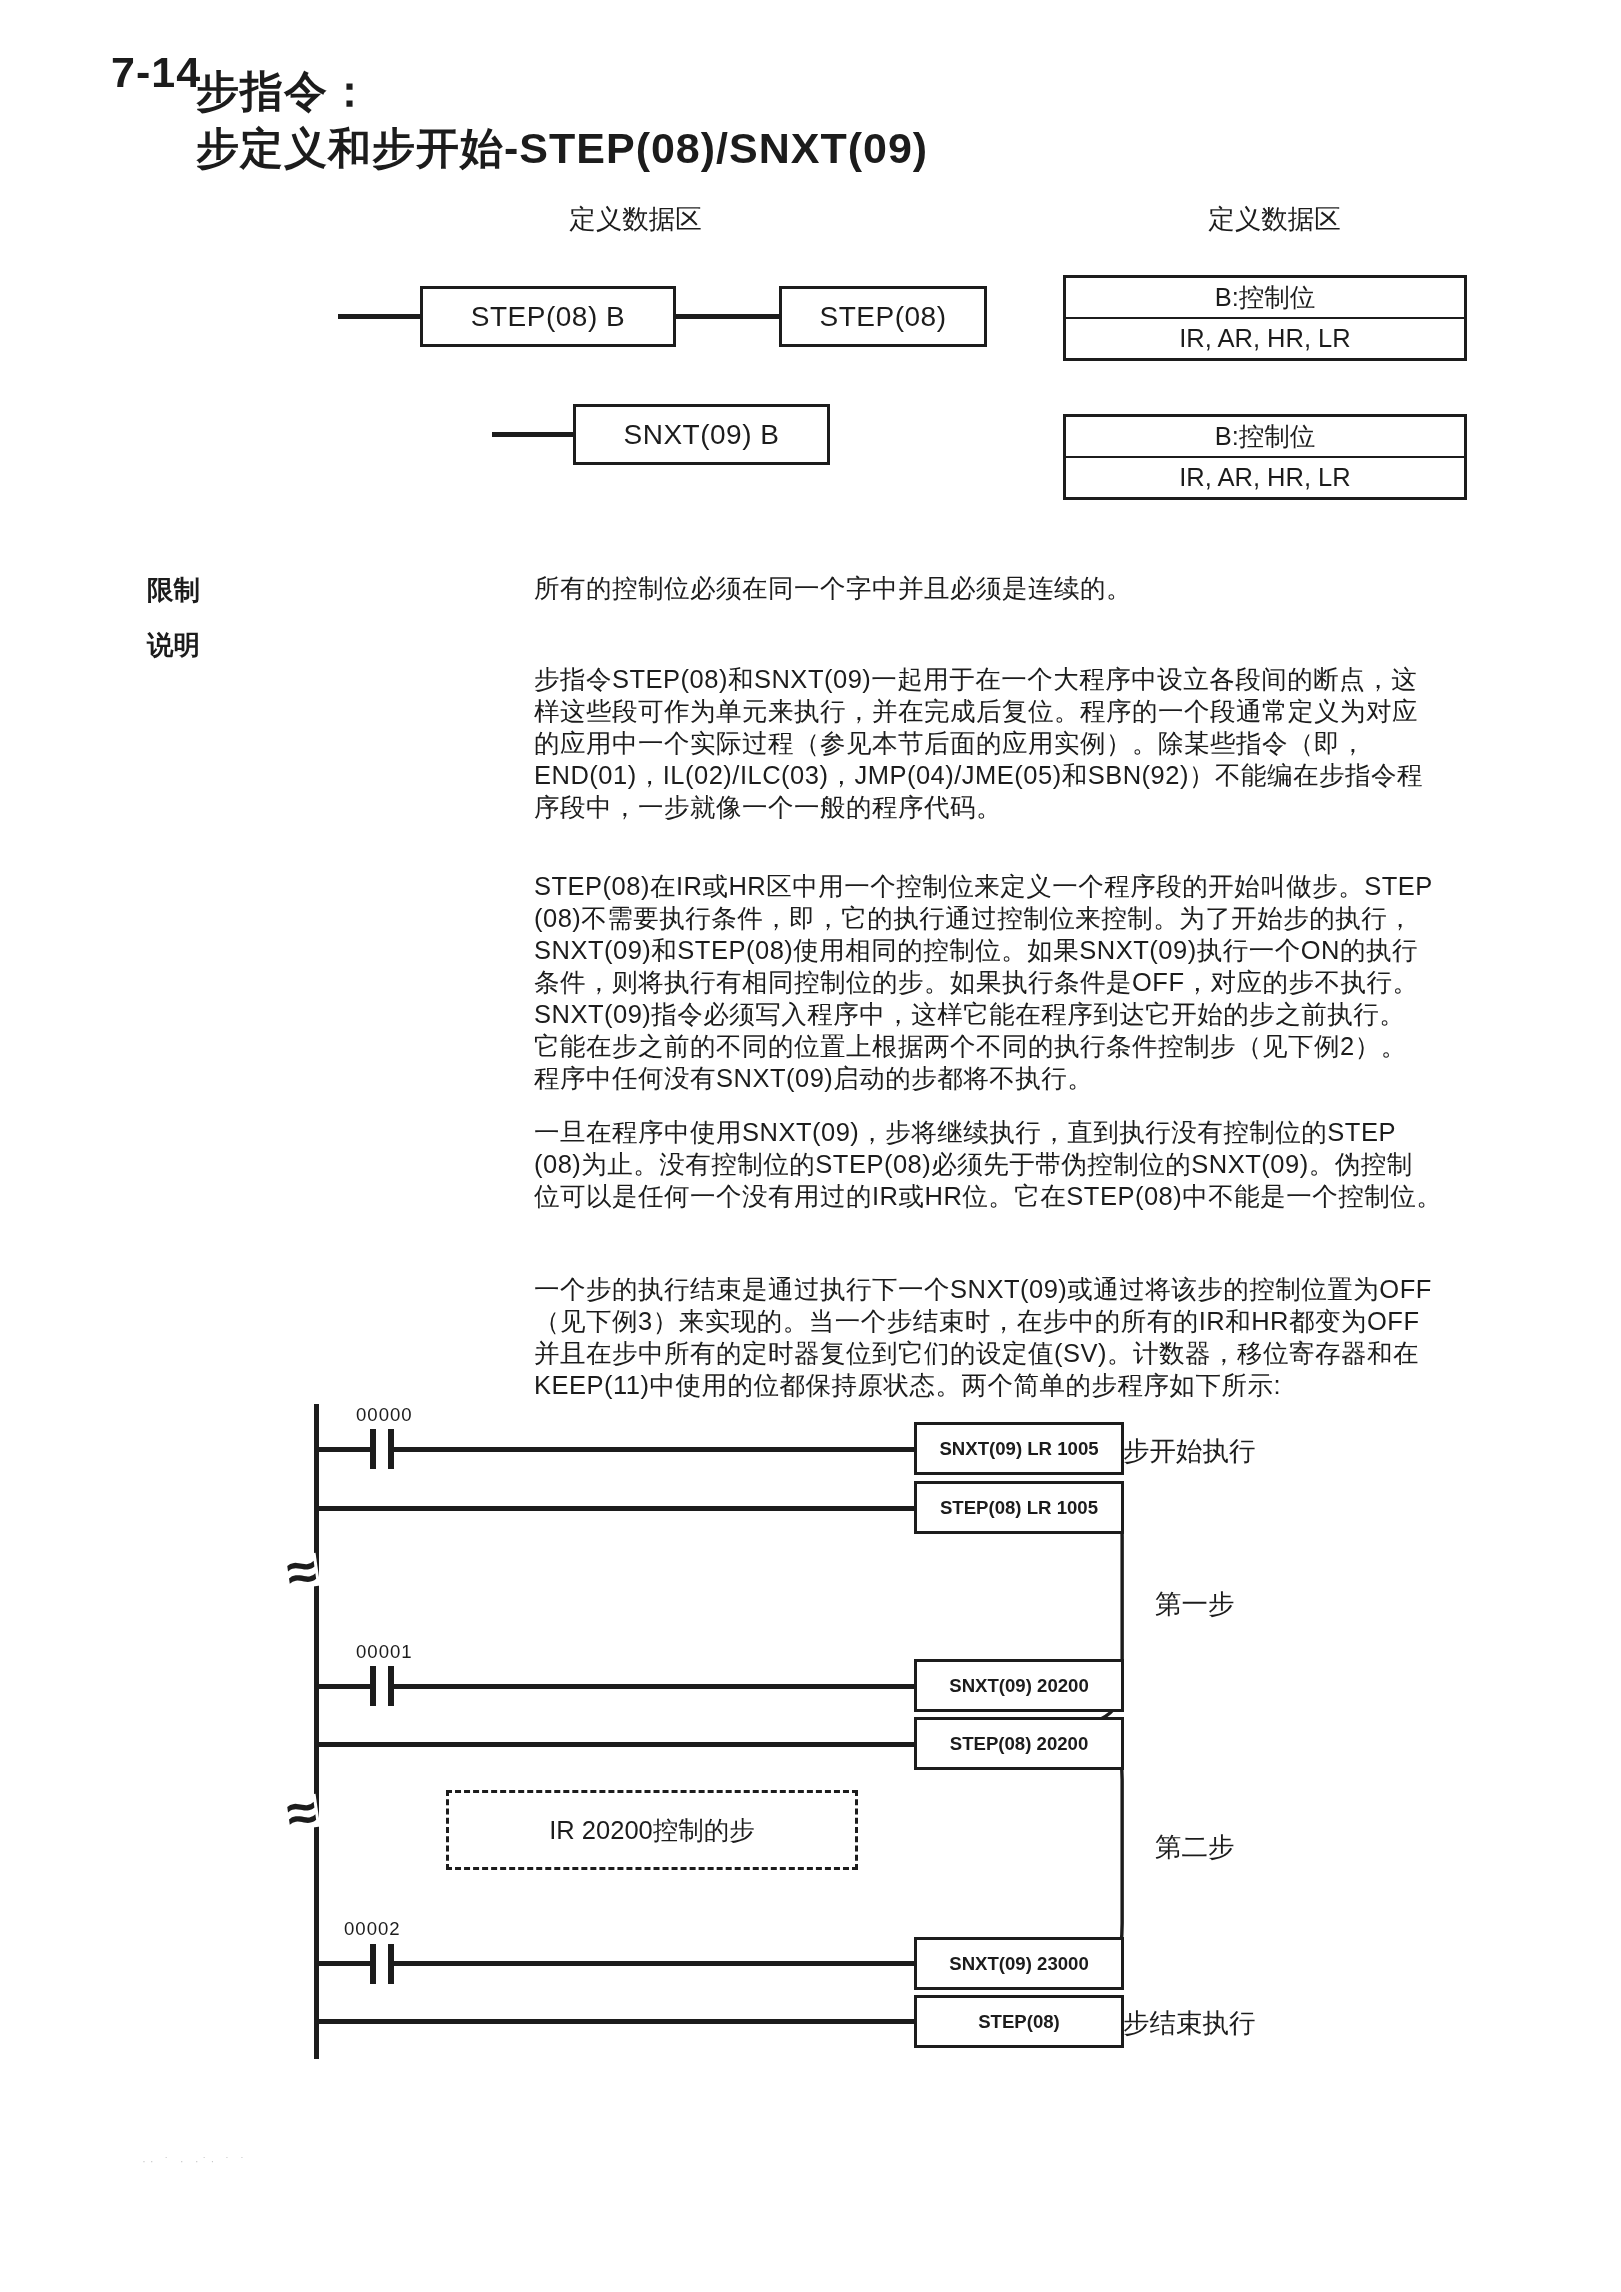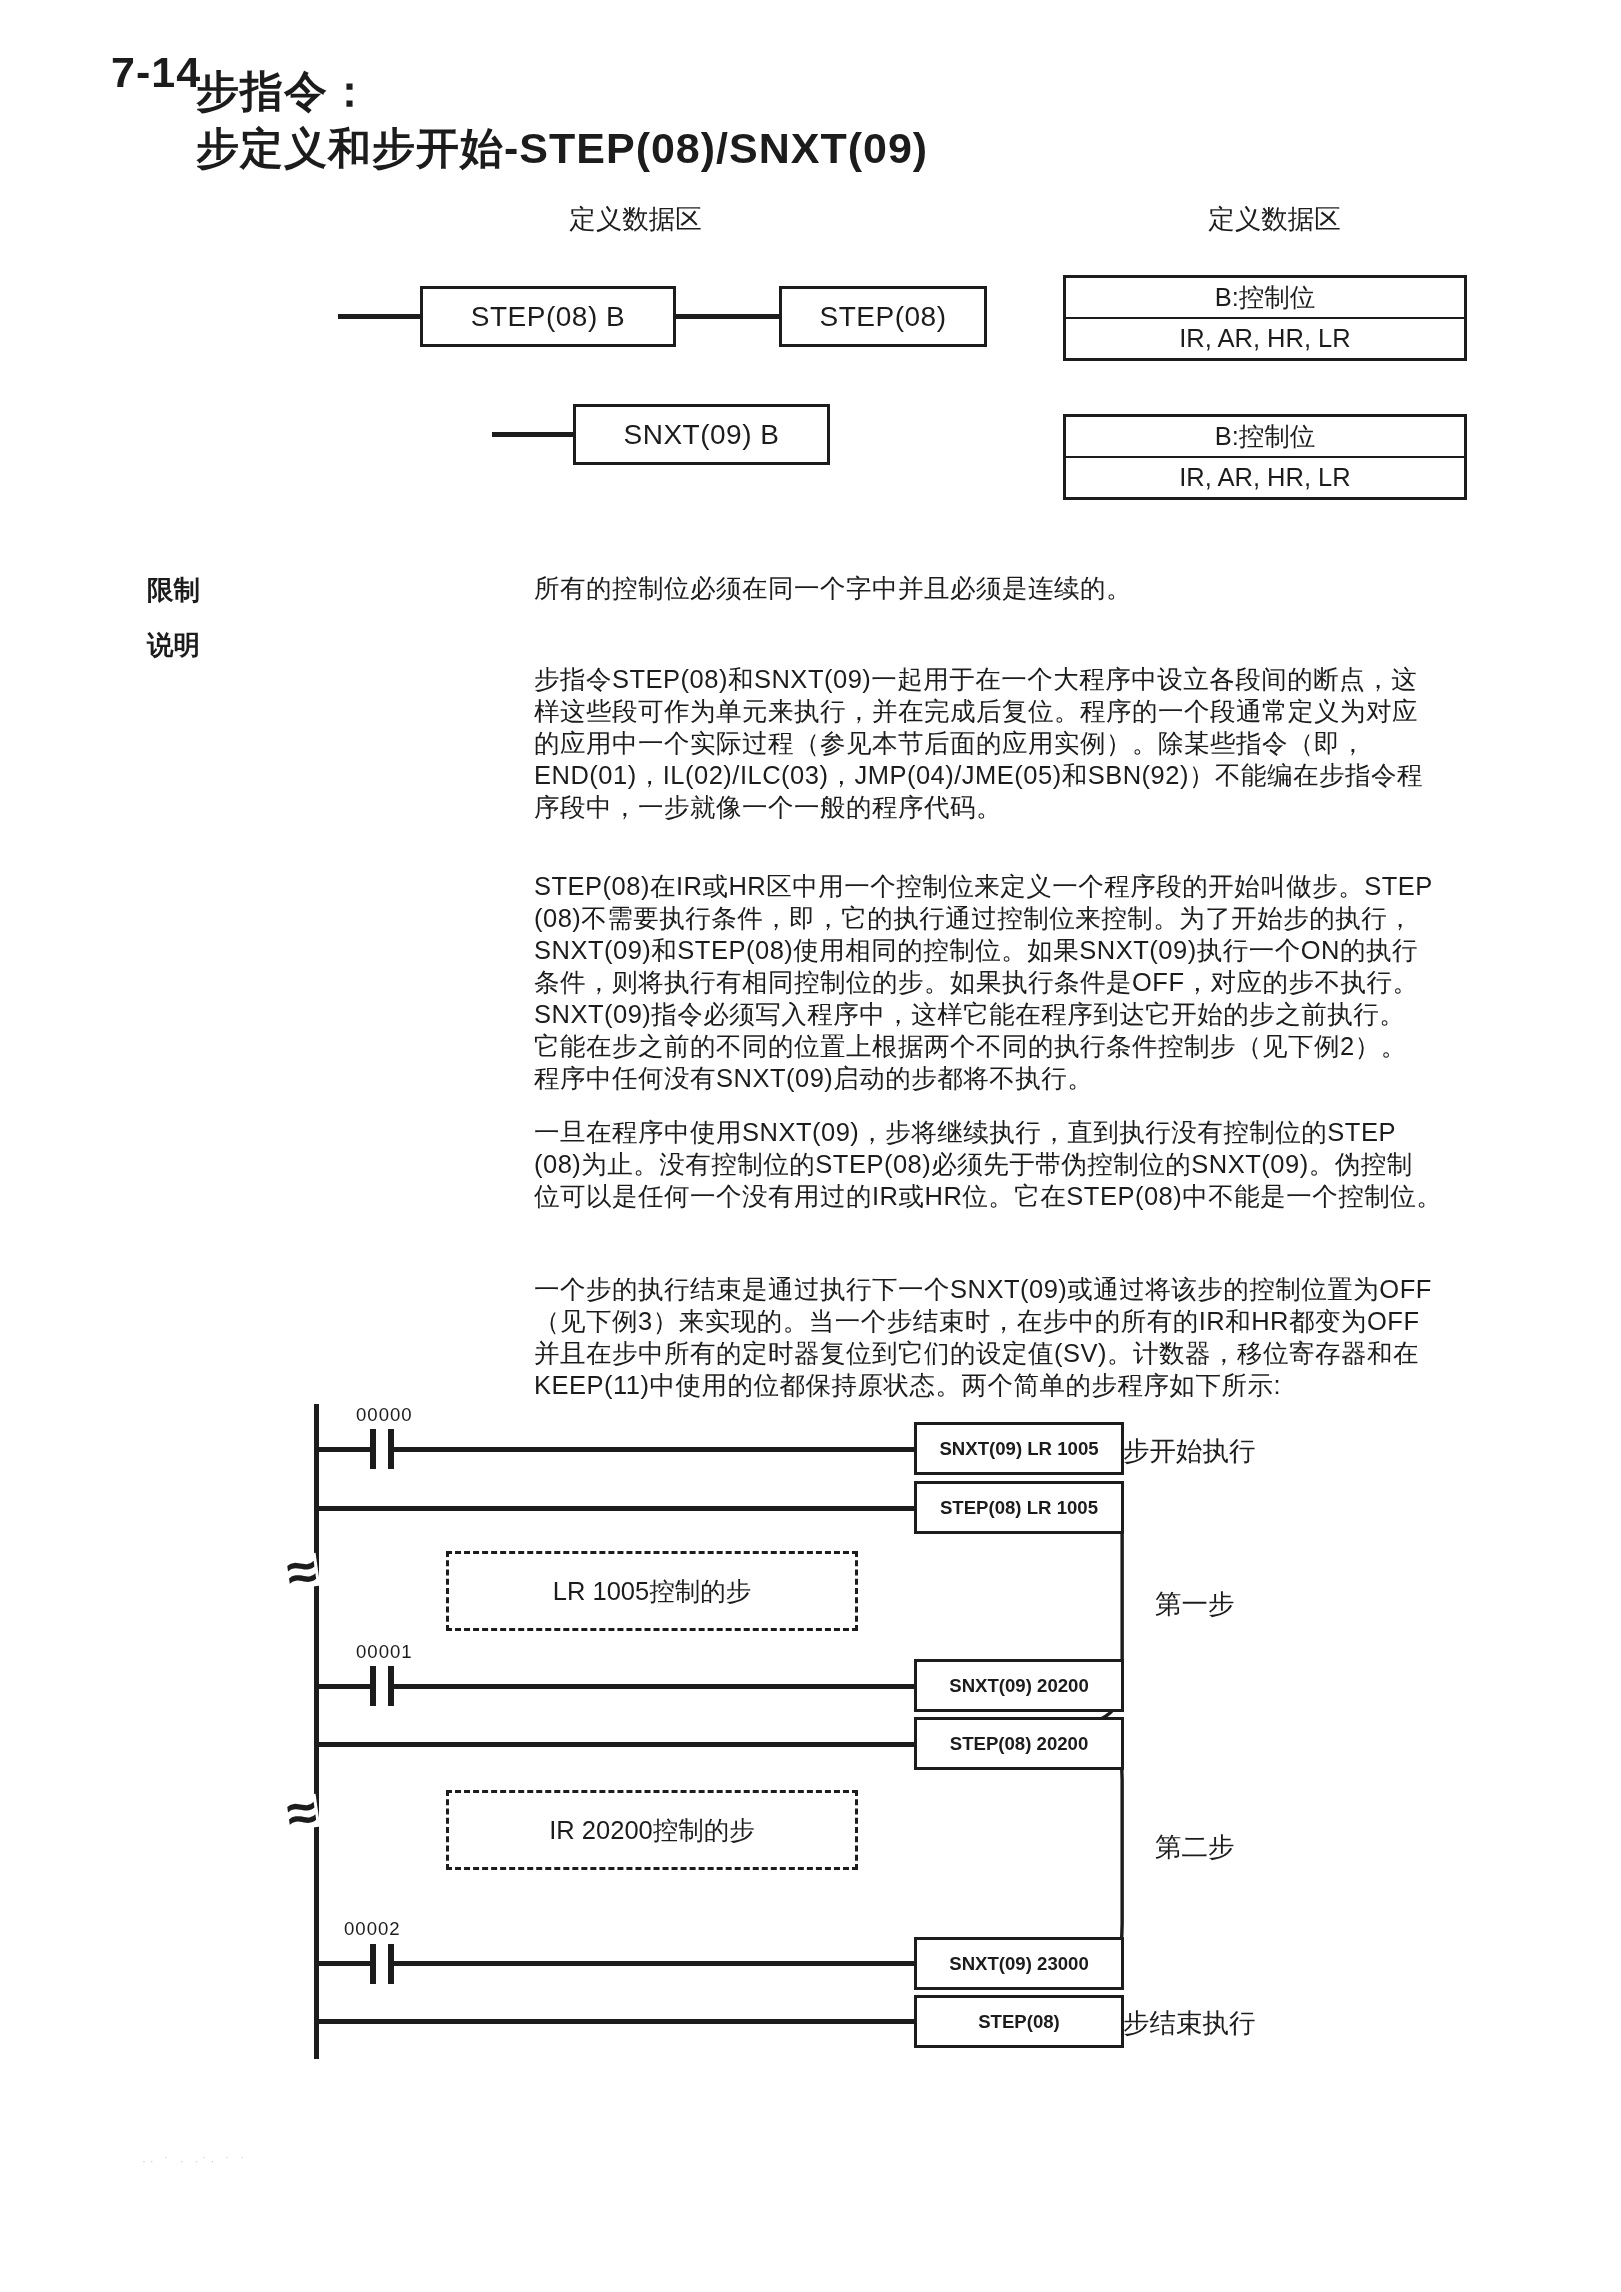--- a/index.html
+++ b/index.html
@@ -125,23 +125,20 @@
   <div class="ibox" style="left:914px;top:1422px;">
     <span>SNXT(09) LR 1005</span>
   </div>
   <div class="ladder-annot" style="left:1123px;top:1433px;">步开始执行</div>
 
   <div class="hline" style="left:316px;top:1506px;width:599px;"></div>
   <div class="ibox" style="left:914px;top:1481px;">
     <span>STEP(08) LR 1005</span>
   </div>
 
-  <div class="dashed-box" style="left:446px;top:1551px;">
-    <span>LR 1005控制的步</span>
-  </div>
   <div class="break-sym" style="left:285px;top:1555px;">≈</div>
 
   <div class="contact-label" style="left:356px;top:1641px;">00001</div>
   <div class="hline" style="left:316px;top:1684px;width:55px;"></div>
   <div class="contact-bar" style="left:370px;top:1666px;"></div>
   <div class="contact-bar" style="left:388px;top:1666px;"></div>
   <div class="hline" style="left:394px;top:1684px;width:520px;"></div>
   <div class="ibox" style="left:914px;top:1659px;">
     <span>SNXT(09) 20200</span>
   </div>

